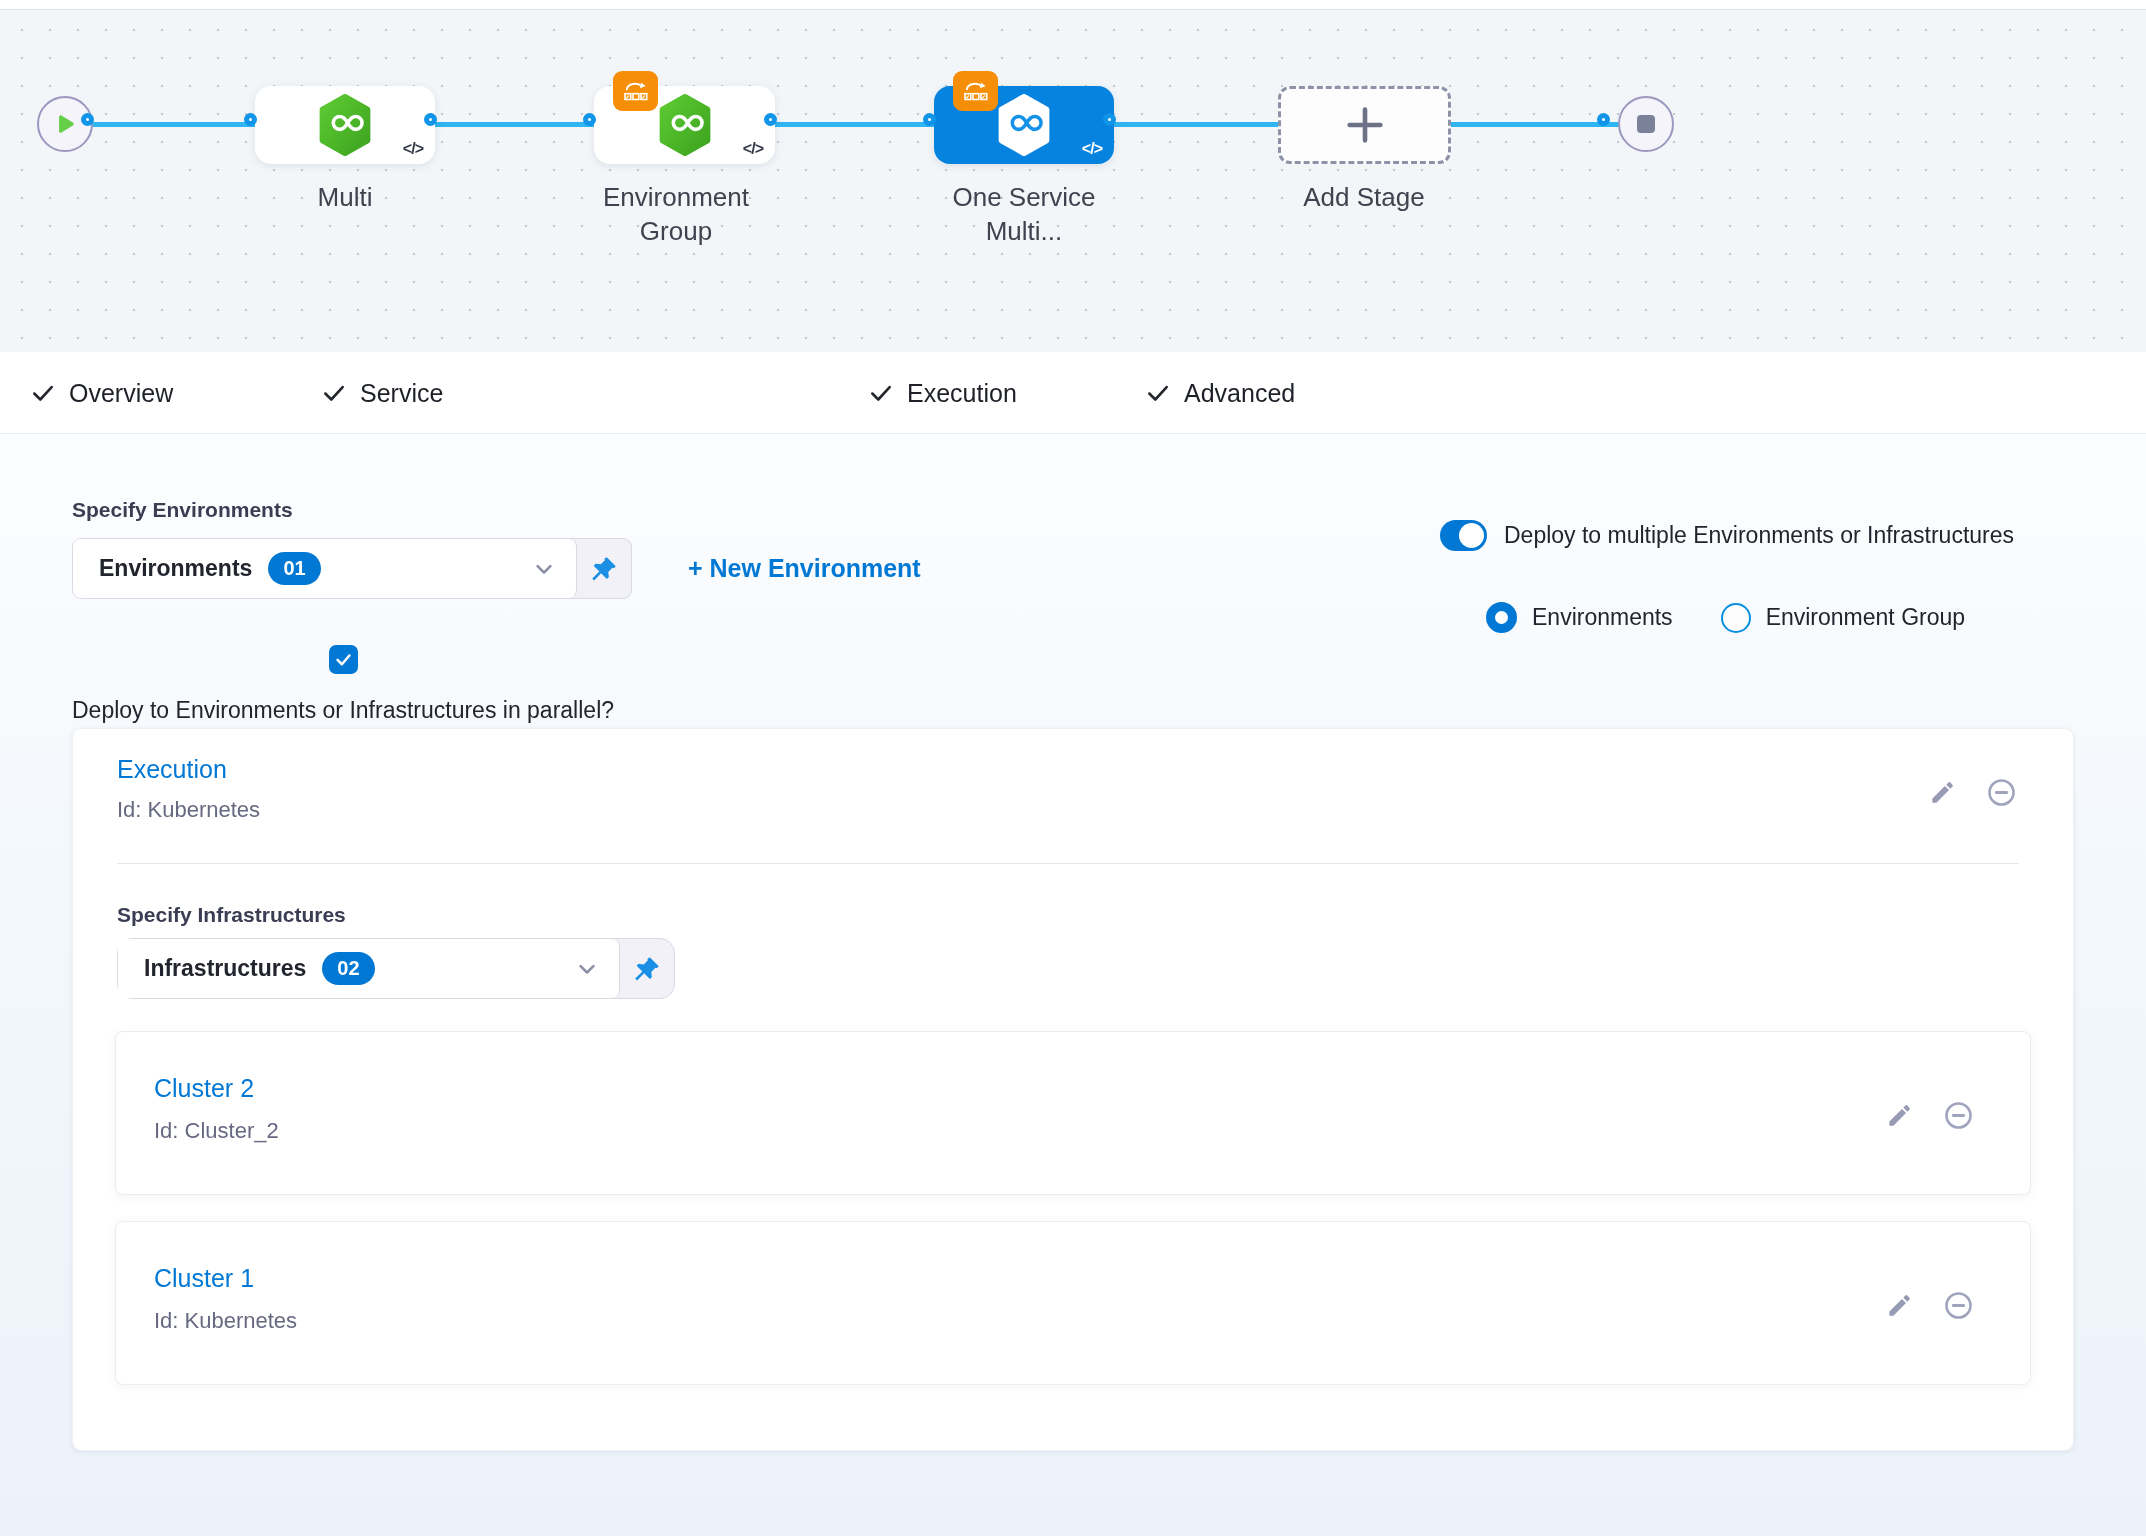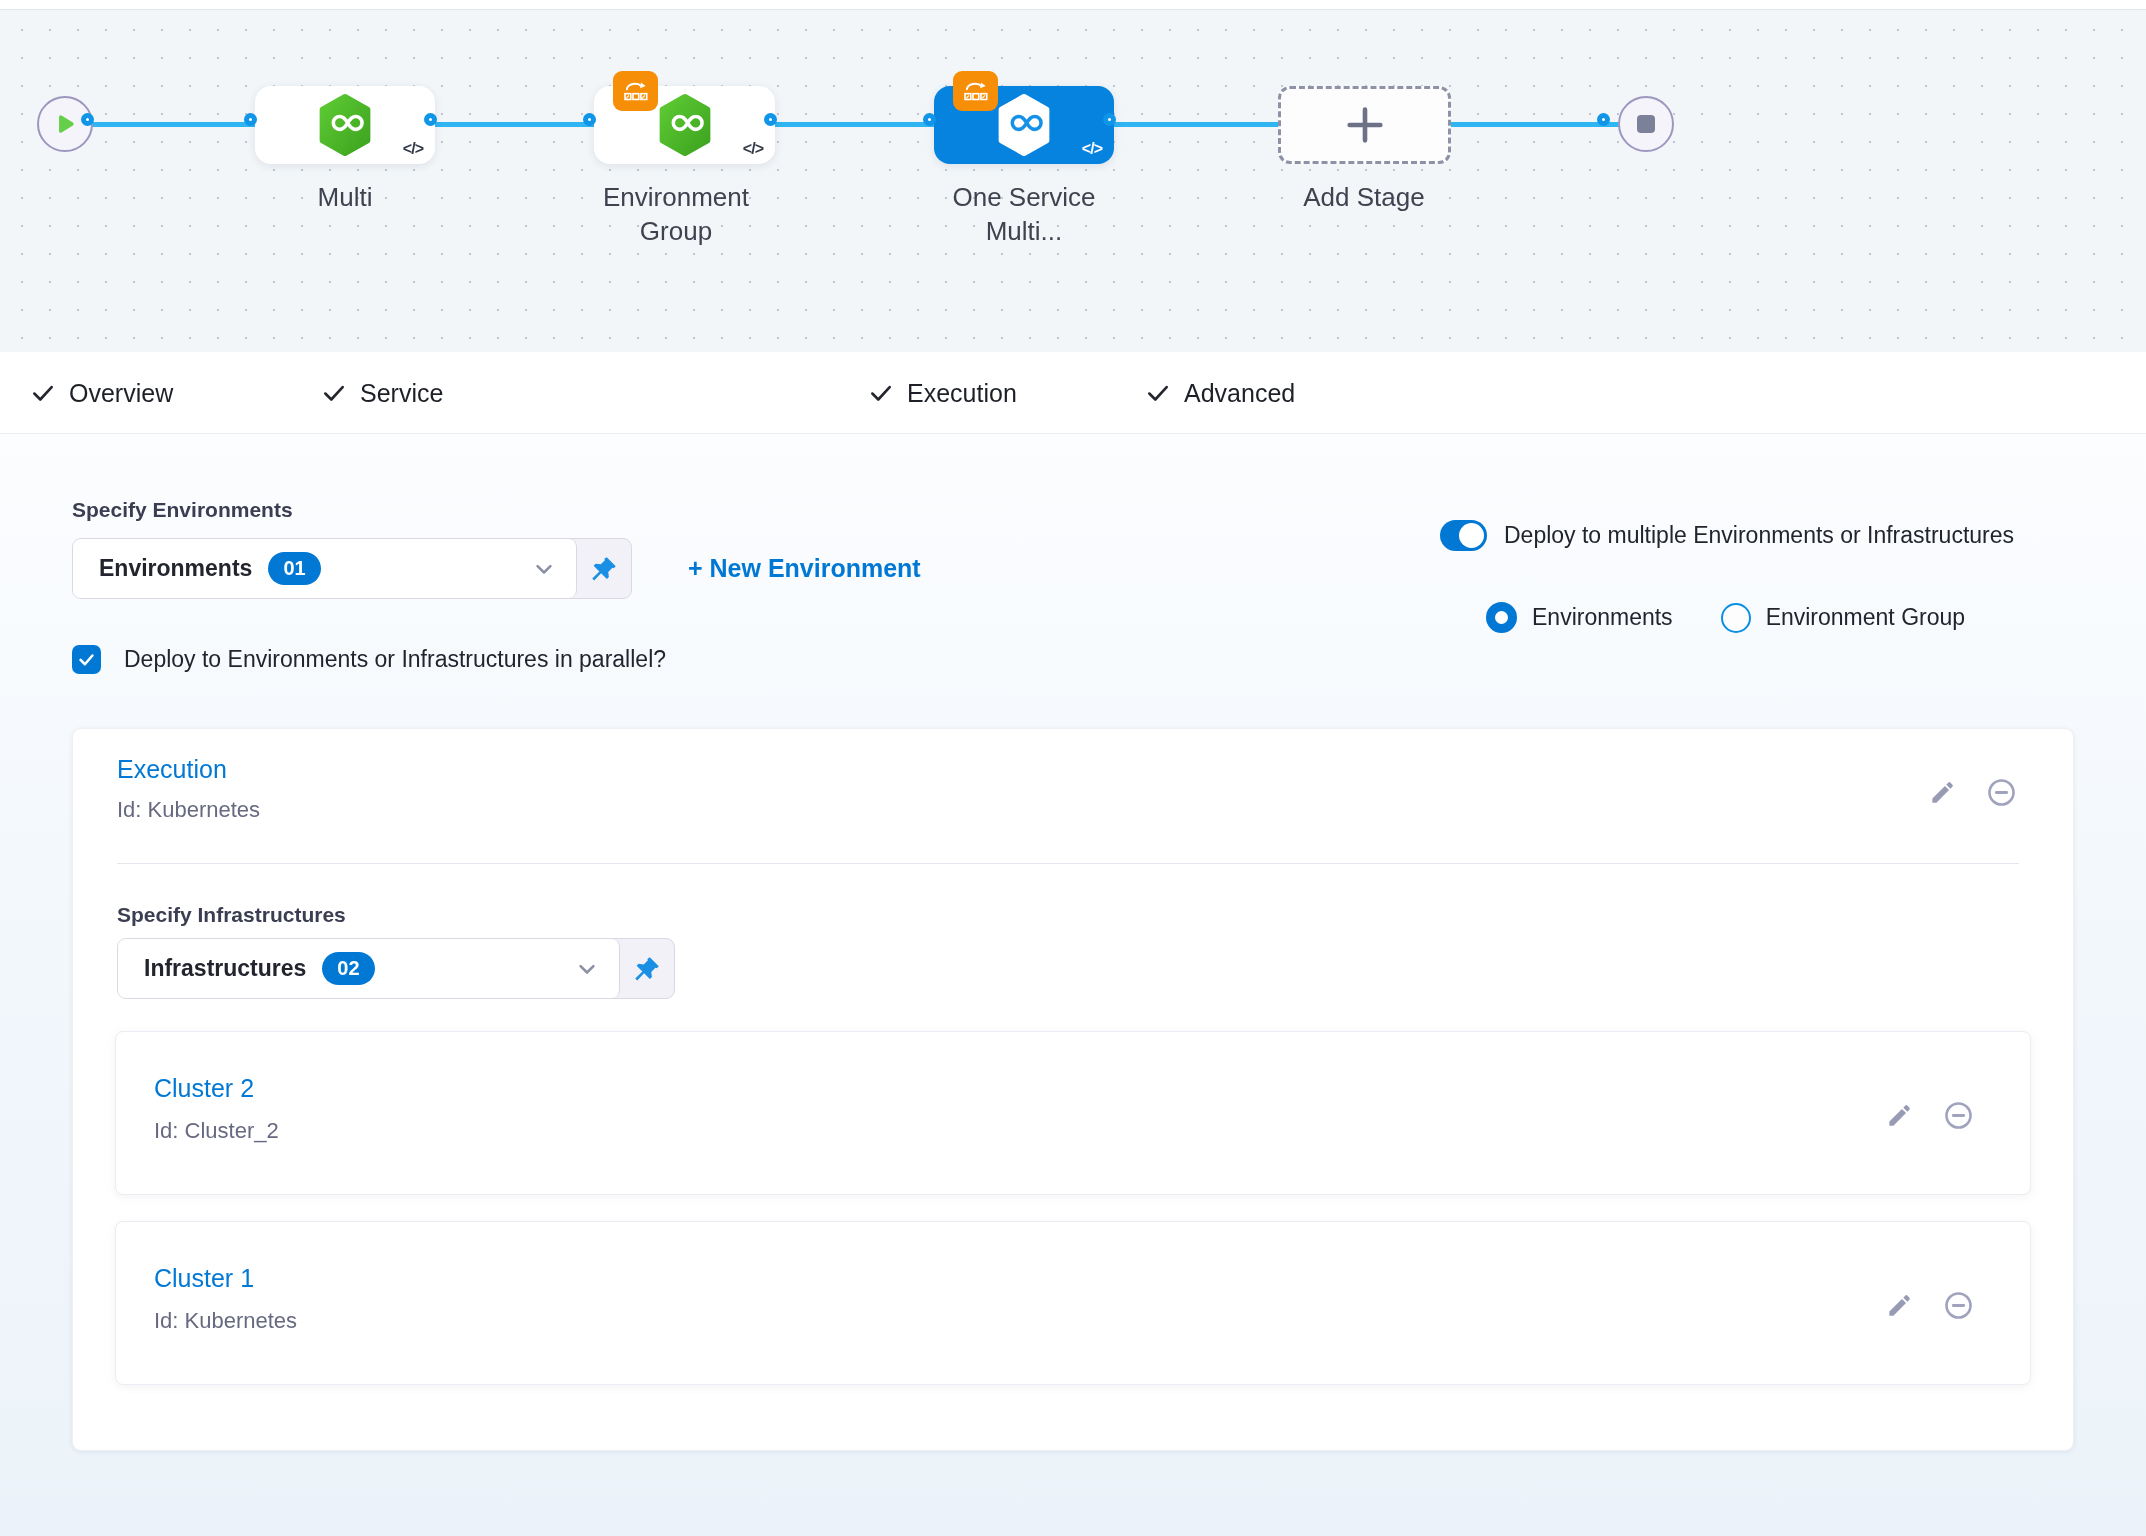--- a/index.html
+++ b/index.html
@@ -63,21 +63,21 @@
   .toggle { position:relative; width:47px; height:31px; border-radius:16px; background:#0278d5; }
   .toggle .knob { position:absolute; right:3px; top:3px; width:25px; height:25px;
                   border-radius:50%; background:#fff; }
   .toggle-label { font-size:23px; color:#22252e; }
 
   .radio-row { position:absolute; left:1486px; top:168px; display:flex; align-items:center; }
   .radio-on { width:31px; height:31px; border-radius:50%; background:#fff; border:9px solid #0278d5; }
   .radio-off { width:30px; height:30px; border-radius:50%; background:#fdfdfe; border:2px solid #0b8fe0; }
   .radio-label { font-size:23px; color:#22252e; margin-left:15px; }
 
-  .check-row { position:absolute; left:72px; top:211px; display:flex; align-items:center; gap:23px; }
+  .check-row { position:absolute; left:72px; top:211px; display:flex; align-items:center; gap:23px;flex-direction:column; }
   .checkbox { width:29px; height:29px; border-radius:7px; background:#0278d5;
               display:flex; align-items:center; justify-content:center; }
   .check-label { font-size:23px; color:#22252e; }
 
   .env-card { position:absolute; left:72px; top:294px; width:2002px; height:723px;
               background:#fff; border-radius:9px; border:1px solid #eef0f5;
               box-shadow:0 1px 5px rgba(40,41,61,.08); }
   .row-title { font-size:25px; font-weight:500; color:#0278d5; cursor:pointer; }
   .row-id { font-size:22px; color:#676981; }
   .icon-actions { position:absolute; right:56px; display:flex; align-items:center; gap:30px; }
@@ -266,21 +266,21 @@
             <circle cx="12" cy="12" r="9.3" fill="none" stroke="#a0a3bd" stroke-width="2"></circle>
             <path d="M8 12 h8" stroke="#a0a3bd" stroke-width="2.2" stroke-linecap="round"></path>
             </svg>
         </span>
       </div>
 
       <div class="divider"></div>
 
       <div class="sec-label" style="left:44px; top:174px;">Specify Infrastructures</div>
 
-      <div class="dropdown" style="left:44px; top:209px; width:558px;">
+      <div class="dropdown" style="left:44px; top:209px; width:558px;border-radius:15px;">
         <div class="dd-main">
           <span class="dd-text">Infrastructures</span>
           <span class="dd-badge">02</span>
           <span class="dd-chevron">
             <svg width="28" height="28" viewBox="0 0 24 24">
                 <path d="M6.5 9.5 l5.5 5.5 5.5-5.5" stroke="#8c90a5" stroke-width="2.2" fill="none" stroke-linecap="round" stroke-linejoin="round"></path>
               </svg>
           </span>
         </div>
         <div class="dd-pin">

